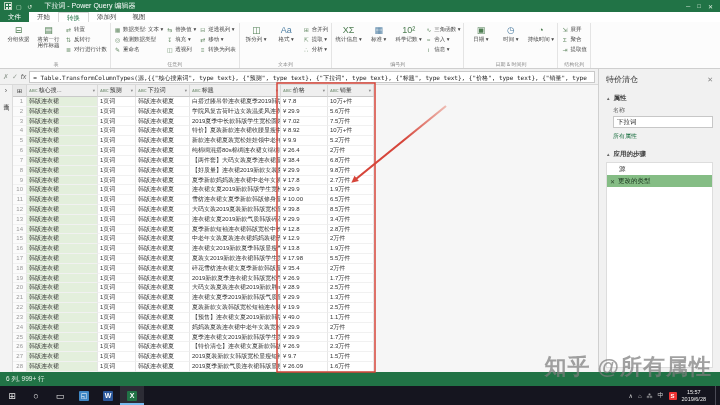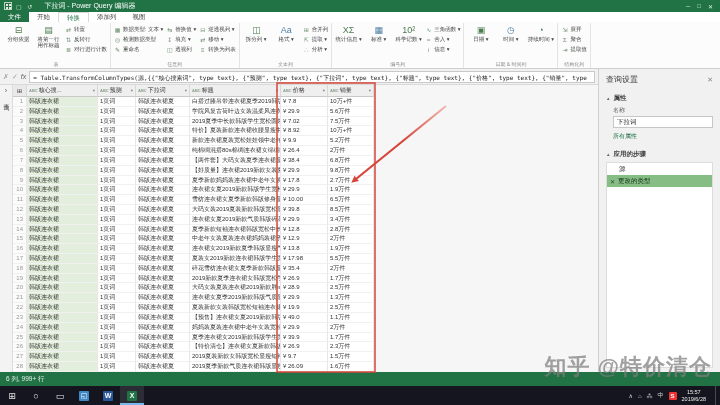--- a/index.html
+++ b/index.html
@@ -599,21 +599,21 @@
               <div class="cell" style="width: 91px; line-height: 9.32143px;">2019夏季新款气质连衣裙韩版显瘦中长款短袖裙子...</div>
               <div class="cell" style="width: 47px; line-height: 9.32143px;">¥ 26.09</div>
               <div class="cell" style="width: 46px; line-height: 9.32143px;">1.6万件</div>
             </div>
           </div>
       </div>
     </div>
 
     <div class="settings">
       <div class="settitle">
-        <span>查询设置</span>
+        <span>特价清仓</span>
         <span class="setclose">✕</span>
       </div>
       <div class="secthead">
         <span class="tri">▲</span>
         <span>属性</span>
       </div>
       <div class="minilabel">名称</div>
       <div class="namebox">下拉词</div>
       <div class="alink">所有属性</div>
       <div class="secthead">
@@ -669,14 +669,14 @@
         <stop offset="0" stop-color="#eebbb2"></stop>
         <stop offset="0.45" stop-color="#d6453a"></stop>
         <stop offset="1" stop-color="#d6453a"></stop>
       </linearGradient>
     </defs>
     <rect id="annot-rect" x="277" y="83" width="98" height="289" fill="none" stroke="#d6453a" stroke-width="1.5"></rect>
     <line id="annot-line" x1="446" y1="106" x2="356" y2="179" stroke="url(#ag)" stroke-width="2.2"></line>
     <polygon id="annot-head" points="351.3,182.8 354.5,175.7 358.9,181.1" fill="#d6453a"></polygon>
   </svg>
 
-  <div class="watermark">知乎 @特价清仓</div>
+  <div class="watermark">知乎 @所有属性</div>
 </div>
 
 </body></html>

